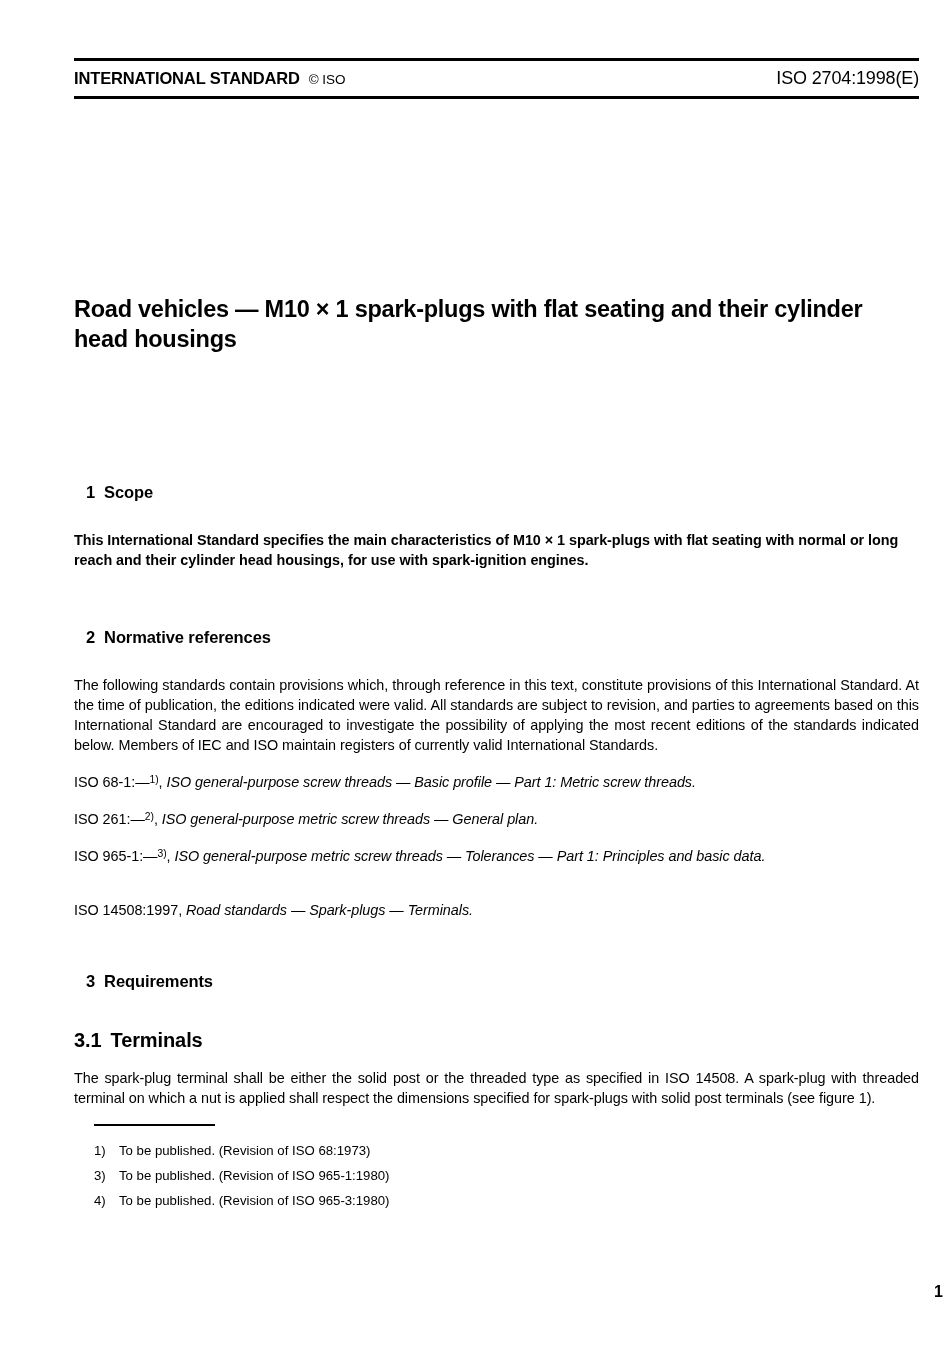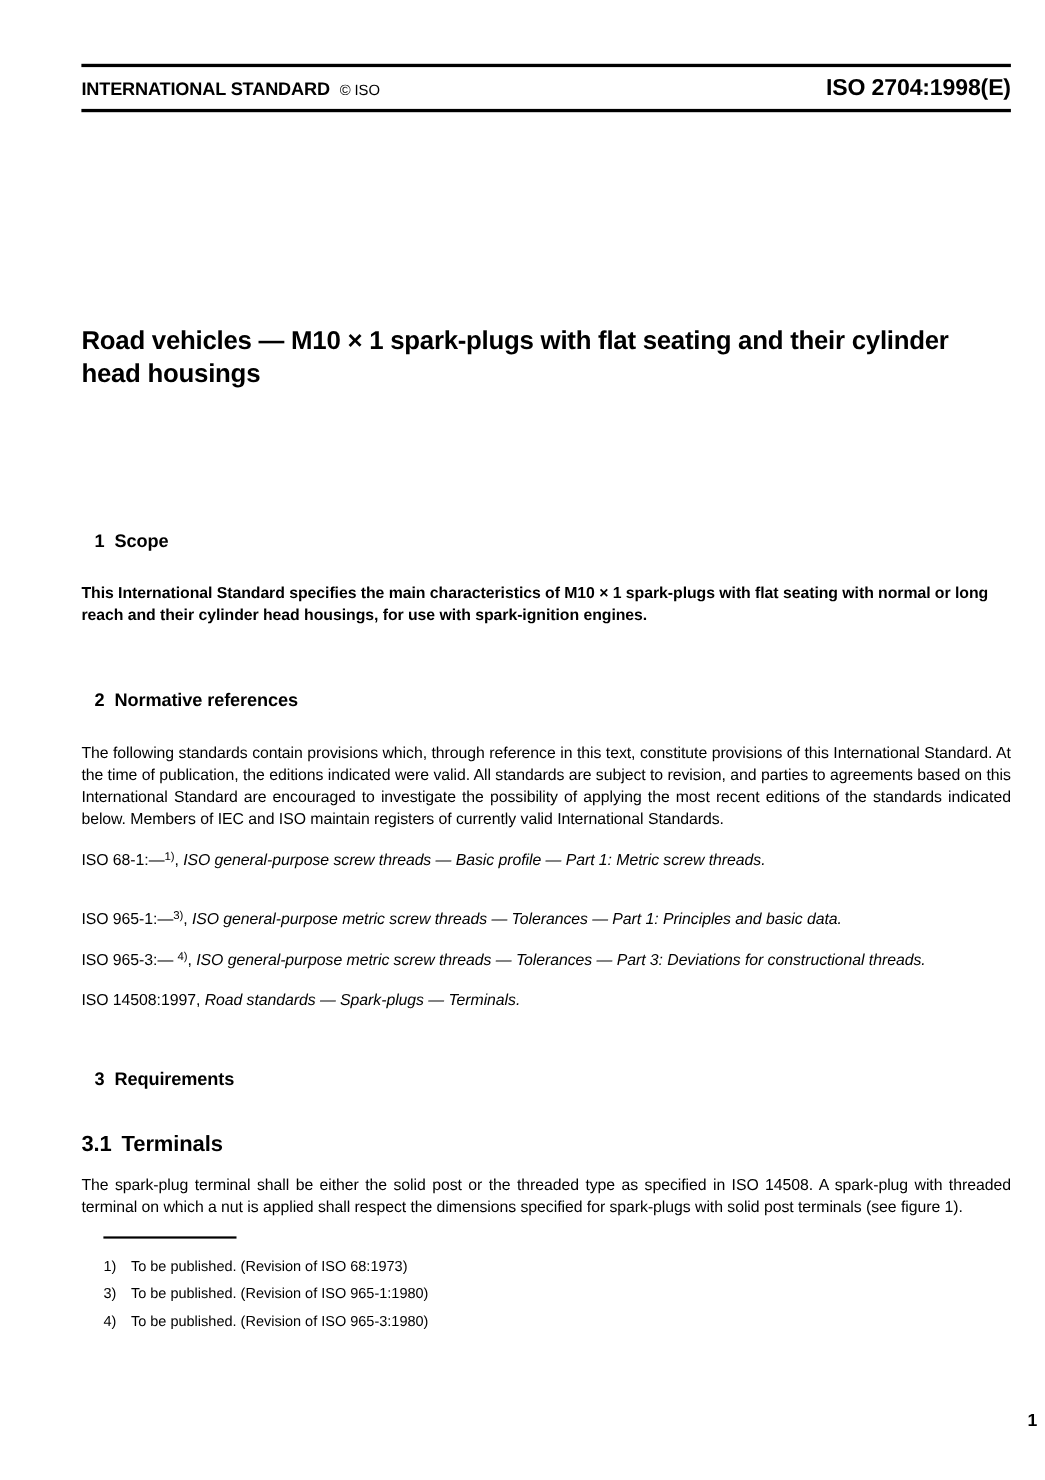--- a/index.html
+++ b/index.html
@@ -58,22 +58,22 @@
     font-weight: bold;
     letter-spacing: -0.15px;
   }
   .copyright {
     font-size: 13.5px;
     font-weight: normal;
     margin-left: 9px;
     letter-spacing: -0.1px;
   }
   .std-ref {
-    font-size: 21px;
-    font-weight: bold;
+    font-size: 18px;
+    font-weight: normal;
     letter-spacing: -0.15px;
     white-space: nowrap;
   }
 
   
   .content {
     position: absolute;
     left: 74px;
     top: 295px;
     width: 845px;
@@ -205,28 +205,28 @@
     <div class="gap-h-body"></div>
     <p class="body">The following standards contain provisions which, through reference in this text, constitute provisions of this International Standard. At the time of publication, the editions indicated were valid. All standards are subject to revision, and parties to agreements based on this International Standard are encouraged to investigate the possibility of applying the most recent editions of the standards indicated below. Members of IEC and ISO maintain registers of currently valid International Standards.</p>
 
     <div class="gap-ref"></div>
 
     <div>
       <p class="ref-item">
         <span>ISO 68-1:—</span><sup>1)</sup><span>, </span><i>ISO general-purpose screw threads — Basic profile — Part 1: Metric screw threads.</i>
       </p>
       <div class="gap-ref"></div>
+      <p class="ref-item">
+        <span>ISO 261:—</span><sup>2)</sup><span>, </span><i>ISO general-purpose metric screw threads — General plan.</i>
+      </p>
       <div class="gap-ref"></div>
       <p class="ref-item">
         <span>ISO 965-1:—</span><sup>3)</sup><span>, </span><i>ISO general-purpose metric screw threads — Tolerances — Part 1: Principles and basic data.</i>
       </p>
       <div class="gap-ref"></div>
-      <p class="ref-item">
-        <span>ISO 965-3:— </span><sup>4)</sup><span>, </span><i>ISO general-purpose metric screw threads — Tolerances — Part 3: Deviations for constructional threads.</i>
-      </p>
       <div class="gap-ref"></div>
       <p class="ref-item">
         <span>ISO 14508:1997</span><sup></sup><span>, </span><i>Road standards — Spark-plugs — Terminals.</i>
       </p>
     </div>
 
     <div class="gap-block"></div>
 
     <div class="h1">
       <span class="num">3</span><span>Requirements</span>

